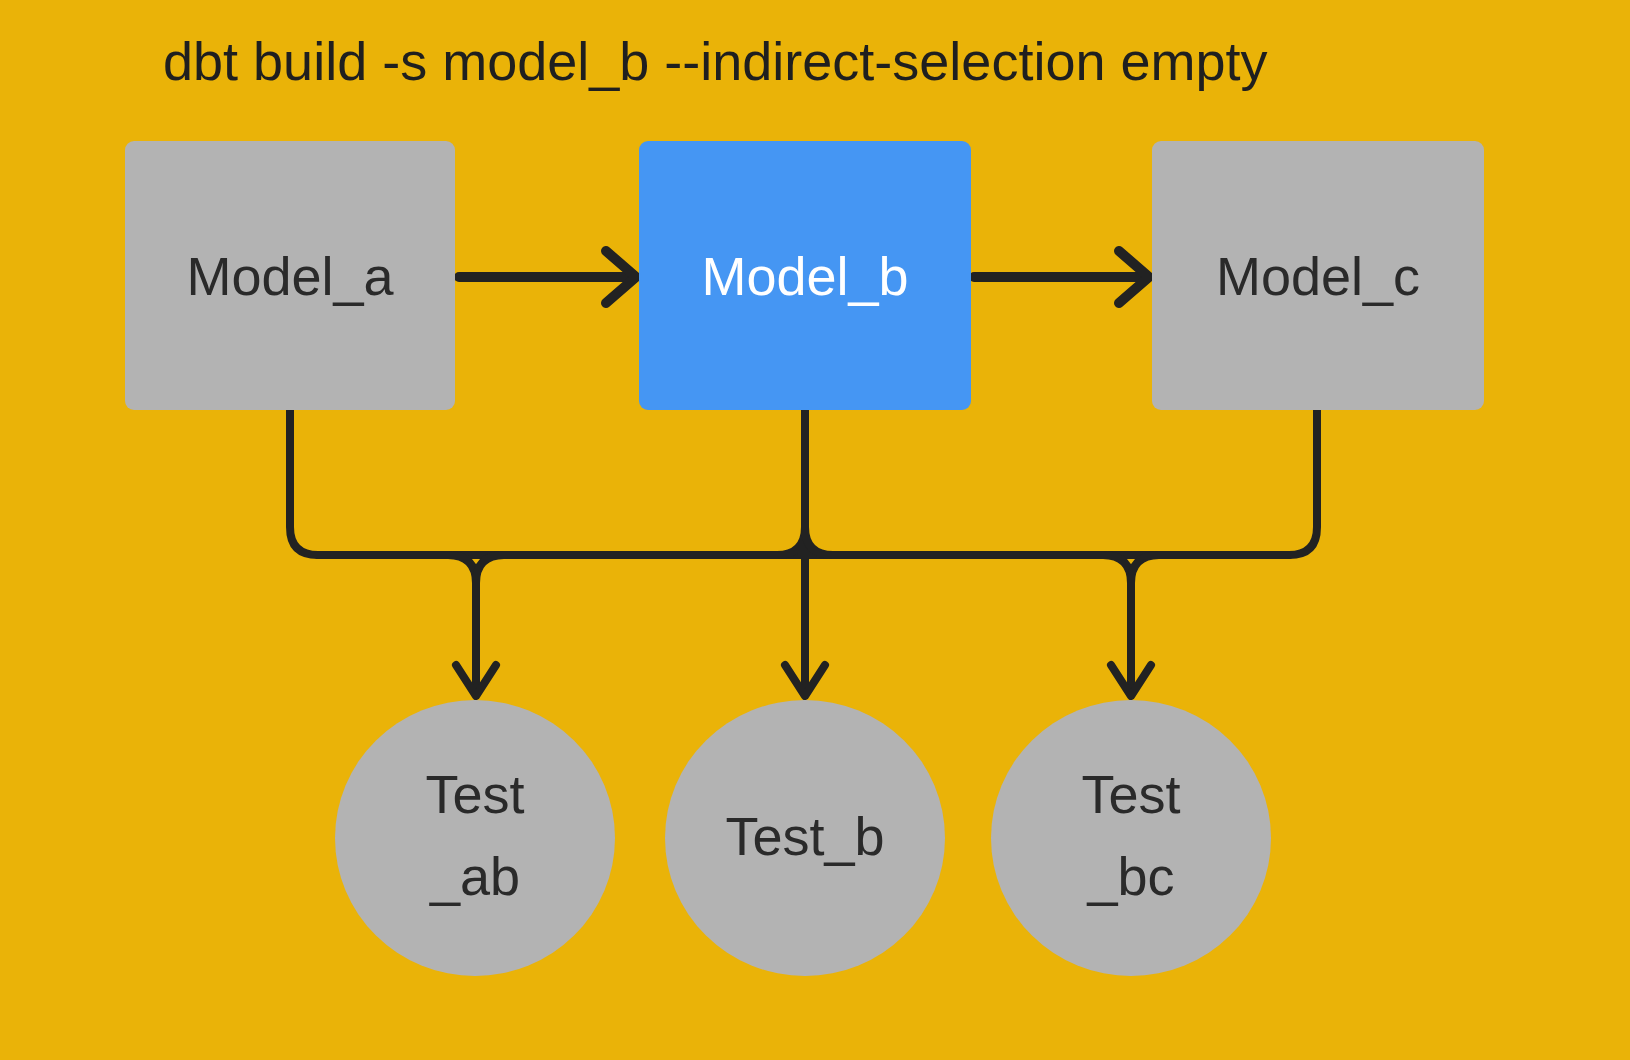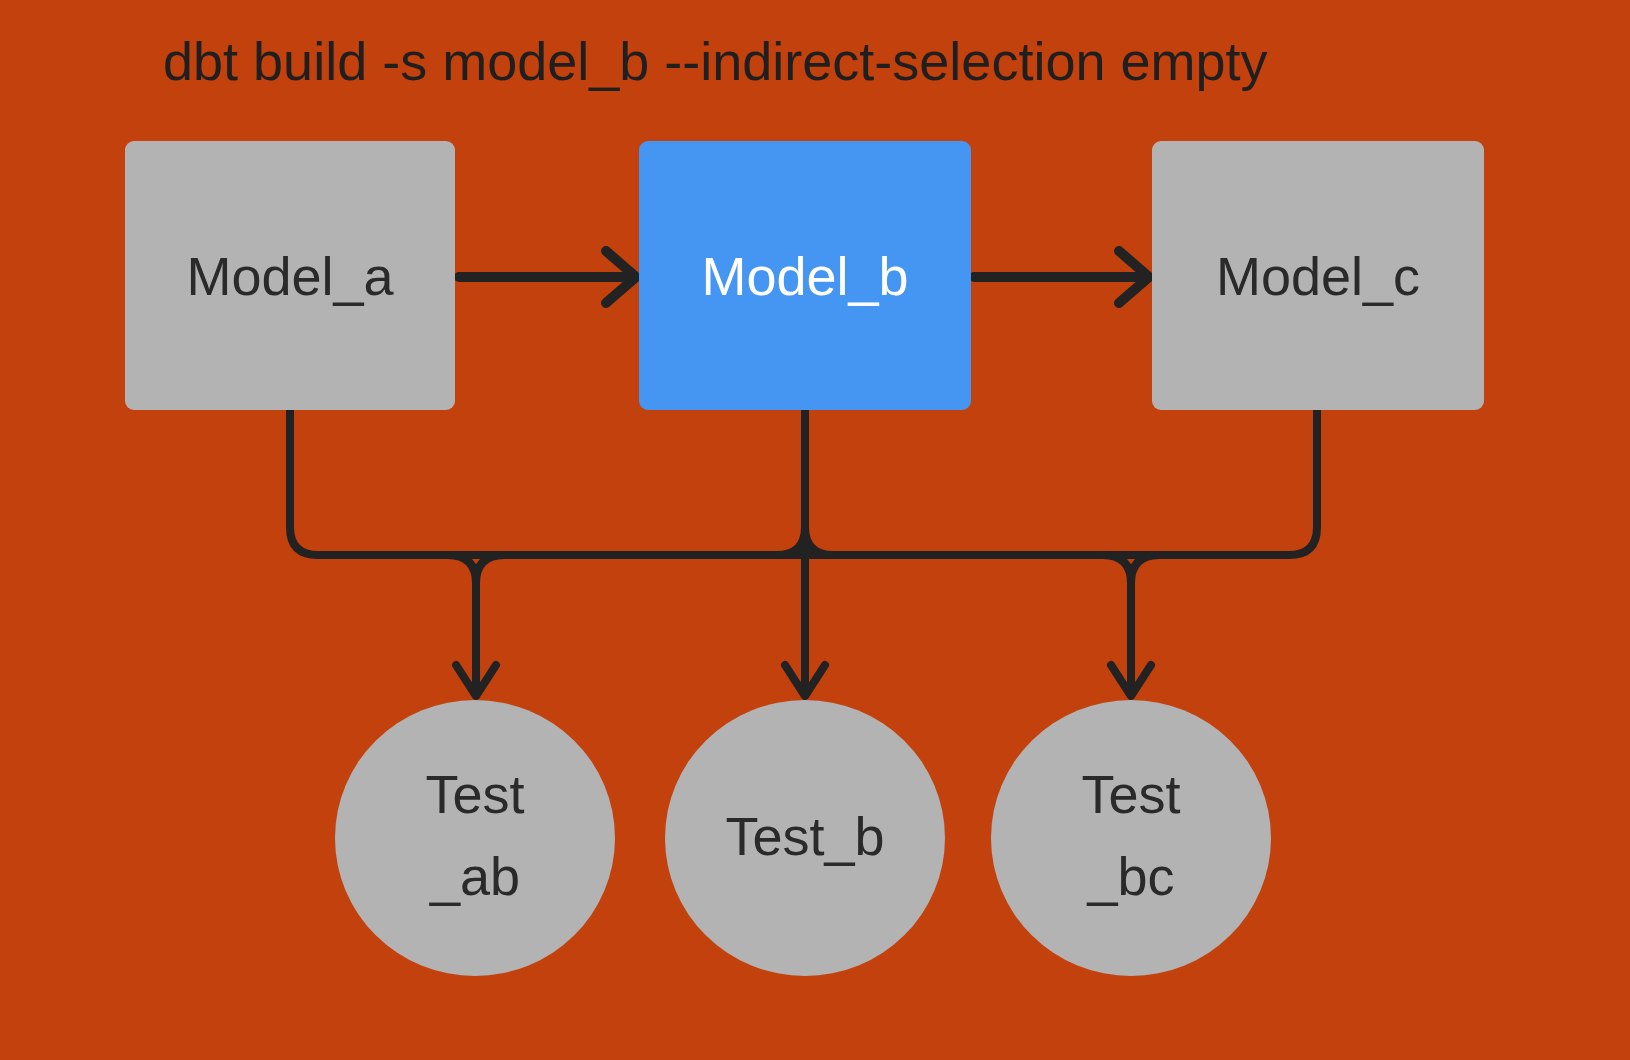--- a/index.html
+++ b/index.html
@@ -4,21 +4,21 @@
 <style>
   html, body {
     margin: 0;
     padding: 0;
     background: #fdfdfd;
   }
   .stage {
     position: relative;
     width: 1630px;
     height: 1060px;
-    background: #c2410c;
+    background: #eab308;
     overflow: hidden;
     font-family: "Liberation Sans", sans-serif;
   }
   svg { display: block; }
 
   .title-text {
     font-family: "Liberation Sans", sans-serif;
     font-size: 54px;
     font-weight: 500;
     fill: #1f1f1f;

